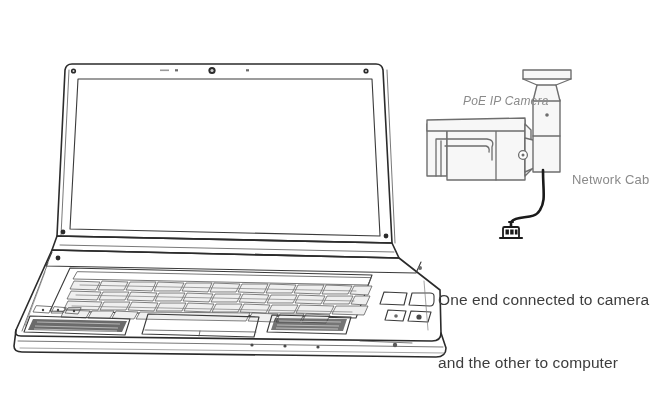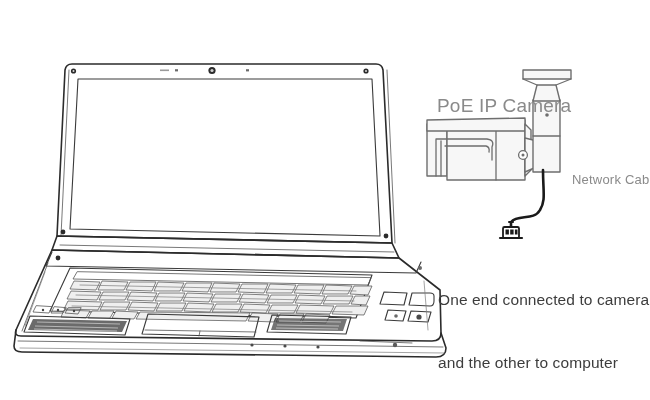--- a/index.html
+++ b/index.html
@@ -21,25 +21,26 @@
     top: 0;
     width: 650px;
     height: 400px;
   }
   .lbl {
     position: absolute;
     white-space: pre;
     line-height: 1.35;
   }
   #label-camera {
-    left: 437px;
+    left: 463px;
     top: 93px;
-    font-size: 19px;
+    font-size: 12px;
     color: #8a8a8a;
     letter-spacing: .2px;
+    font-style: italic;
   }
   #label-cable {
     left: 572px;
     top: 171px;
     font-size: 13px;
     color: #8a8a8a;
     letter-spacing: .2px;
   }
   #caption {
     left: 438px;

